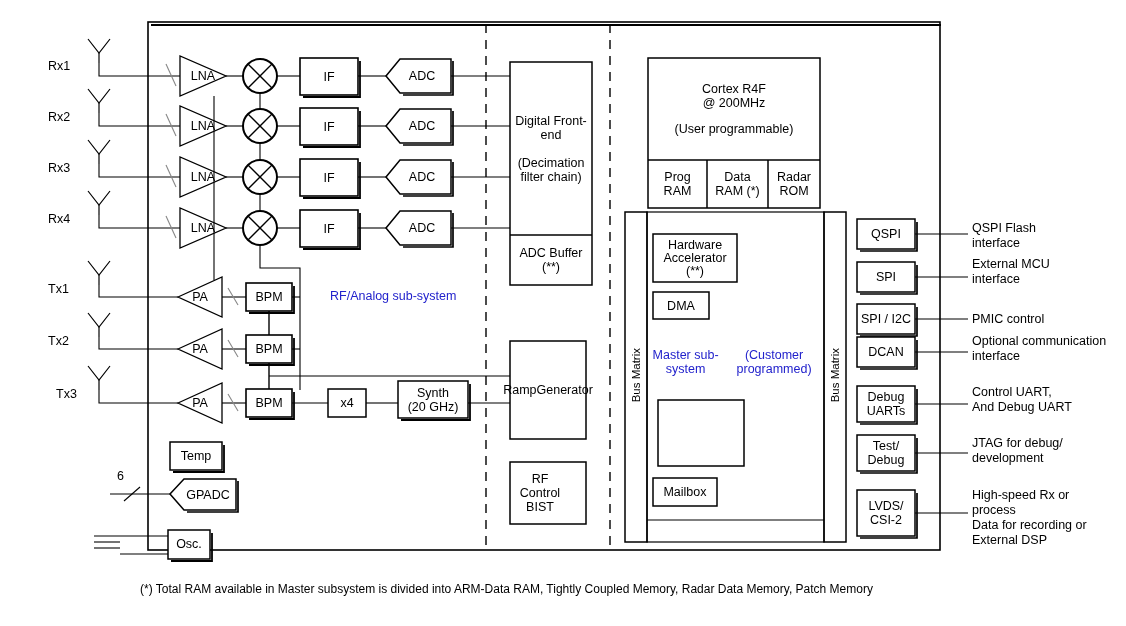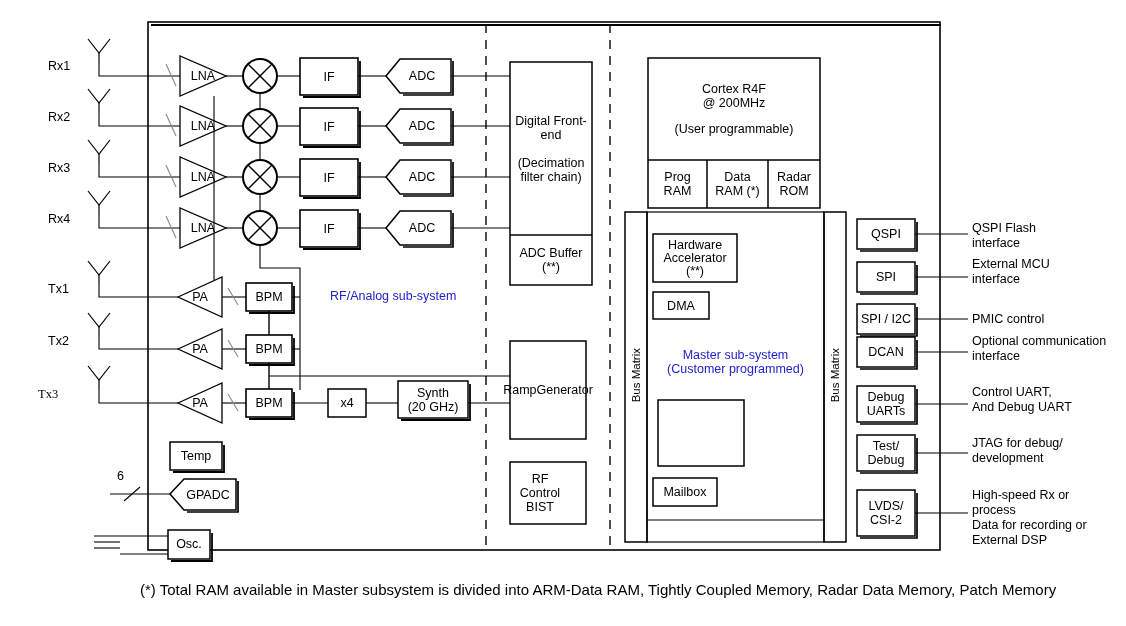--- a/index.html
+++ b/index.html
@@ -7,21 +7,21 @@
     position:relative;width:1126px;height:626px;background:#ffffff;
     font-family:"Liberation Sans","DejaVu Sans",sans-serif;
     color:#000;overflow:hidden;
   }
   #svg{position:absolute;left:0;top:0;width:1126px;height:626px;}
   .lbl{position:absolute;font-size:12.5px;color:#000;line-height:14px;white-space:pre;}
   .boxlbl{position:absolute;display:flex;align-items:center;justify-content:center;
           text-align:center;font-size:12.5px;line-height:14px;color:#000;}
   .blue{color:#2222cc;}
   .vert{writing-mode:vertical-rl;transform:rotate(180deg);}
-  .note{position:absolute;font-size:15px;line-height:15px;color:#000;white-space:pre;}
+  .note{position:absolute;font-size:12px;line-height:15px;color:#000;white-space:pre;}
   .rot-wrap{position:absolute;display:flex;align-items:center;justify-content:center;}
 </style>
 </head>
 <body>
 
 <div id="root">
 
   <svg id="svg" xmlns="http://www.w3.org/2000/svg">
     <defs>
       <g id="antenna">
@@ -211,21 +211,21 @@
     <path d="M 917,493 L 917,538 L 860,538" fill="none" stroke="#000" stroke-width="1.7"></path>
     <line x1="915" y1="513" x2="968" y2="513" stroke="#000" stroke-width="1.1"></line>
   </svg>
 
   <div class="lbl" style="left:48px;top:59px;">Rx1</div>
   <div class="lbl" style="left:48px;top:110px;">Rx2</div>
   <div class="lbl" style="left:48px;top:161px;">Rx3</div>
   <div class="lbl" style="left:48px;top:212px;">Rx4</div>
   <div class="lbl" style="left:48px;top:282px;">Tx1</div>
   <div class="lbl" style="left:48px;top:334px;">Tx2</div>
-  <div class="lbl" style="left:38px;top:387px;font-family:Liberation Serif, serif;">Tx3</div>
+  <div class="lbl" style="left:56px;top:387px;">Tx3</div>
   <div class="lbl" style="left:117px;top:469px;">6</div>
 
   <div class="boxlbl" style="left:183px;top:66px;width:40px;height:20px;">LNA</div>
   <div class="boxlbl" style="left:183px;top:116px;width:40px;height:20px;">LNA</div>
   <div class="boxlbl" style="left:183px;top:167px;width:40px;height:20px;">LNA</div>
   <div class="boxlbl" style="left:183px;top:218px;width:40px;height:20px;">LNA</div>
 
   <div class="boxlbl" style="left:300px;top:58px;width:58px;height:37px;">IF</div>
   <div class="boxlbl" style="left:300px;top:108px;width:58px;height:37px;">IF</div>
   <div class="boxlbl" style="left:300px;top:159px;width:58px;height:37px;">IF</div>
@@ -302,21 +302,21 @@
     <span>ROM</span>
   </div>
 
   <div class="boxlbl" style="left:653px;top:234px;width:84px;height:48px;flex-direction:column;line-height:13px;">
     <span>Hardware</span>
     <span>Accelerator</span>
     <span>(**)</span>
   </div>
   <div class="boxlbl" style="left:653px;top:292px;width:56px;height:27px;">DMA</div>
 
-  <div class="boxlbl blue" style="left:647px;top:345px;width:177px;height:34px;flex-direction:column;">
+  <div class="boxlbl blue" style="left:647px;top:345px;width:177px;height:34px;flex-direction:row;">
     <span>Master sub-system</span>
     <span>(Customer programmed)</span>
   </div>
 
   <div class="boxlbl" style="left:653px;top:478px;width:64px;height:28px;">Mailbox</div>
 
   <div class="boxlbl" style="left:857px;top:219px;width:58px;height:30px;">QSPI</div>
   <div class="lbl" style="left:972px;top:221px;">QSPI Flash</div>
   <div class="lbl" style="left:972px;top:236px;">interface</div>
 

